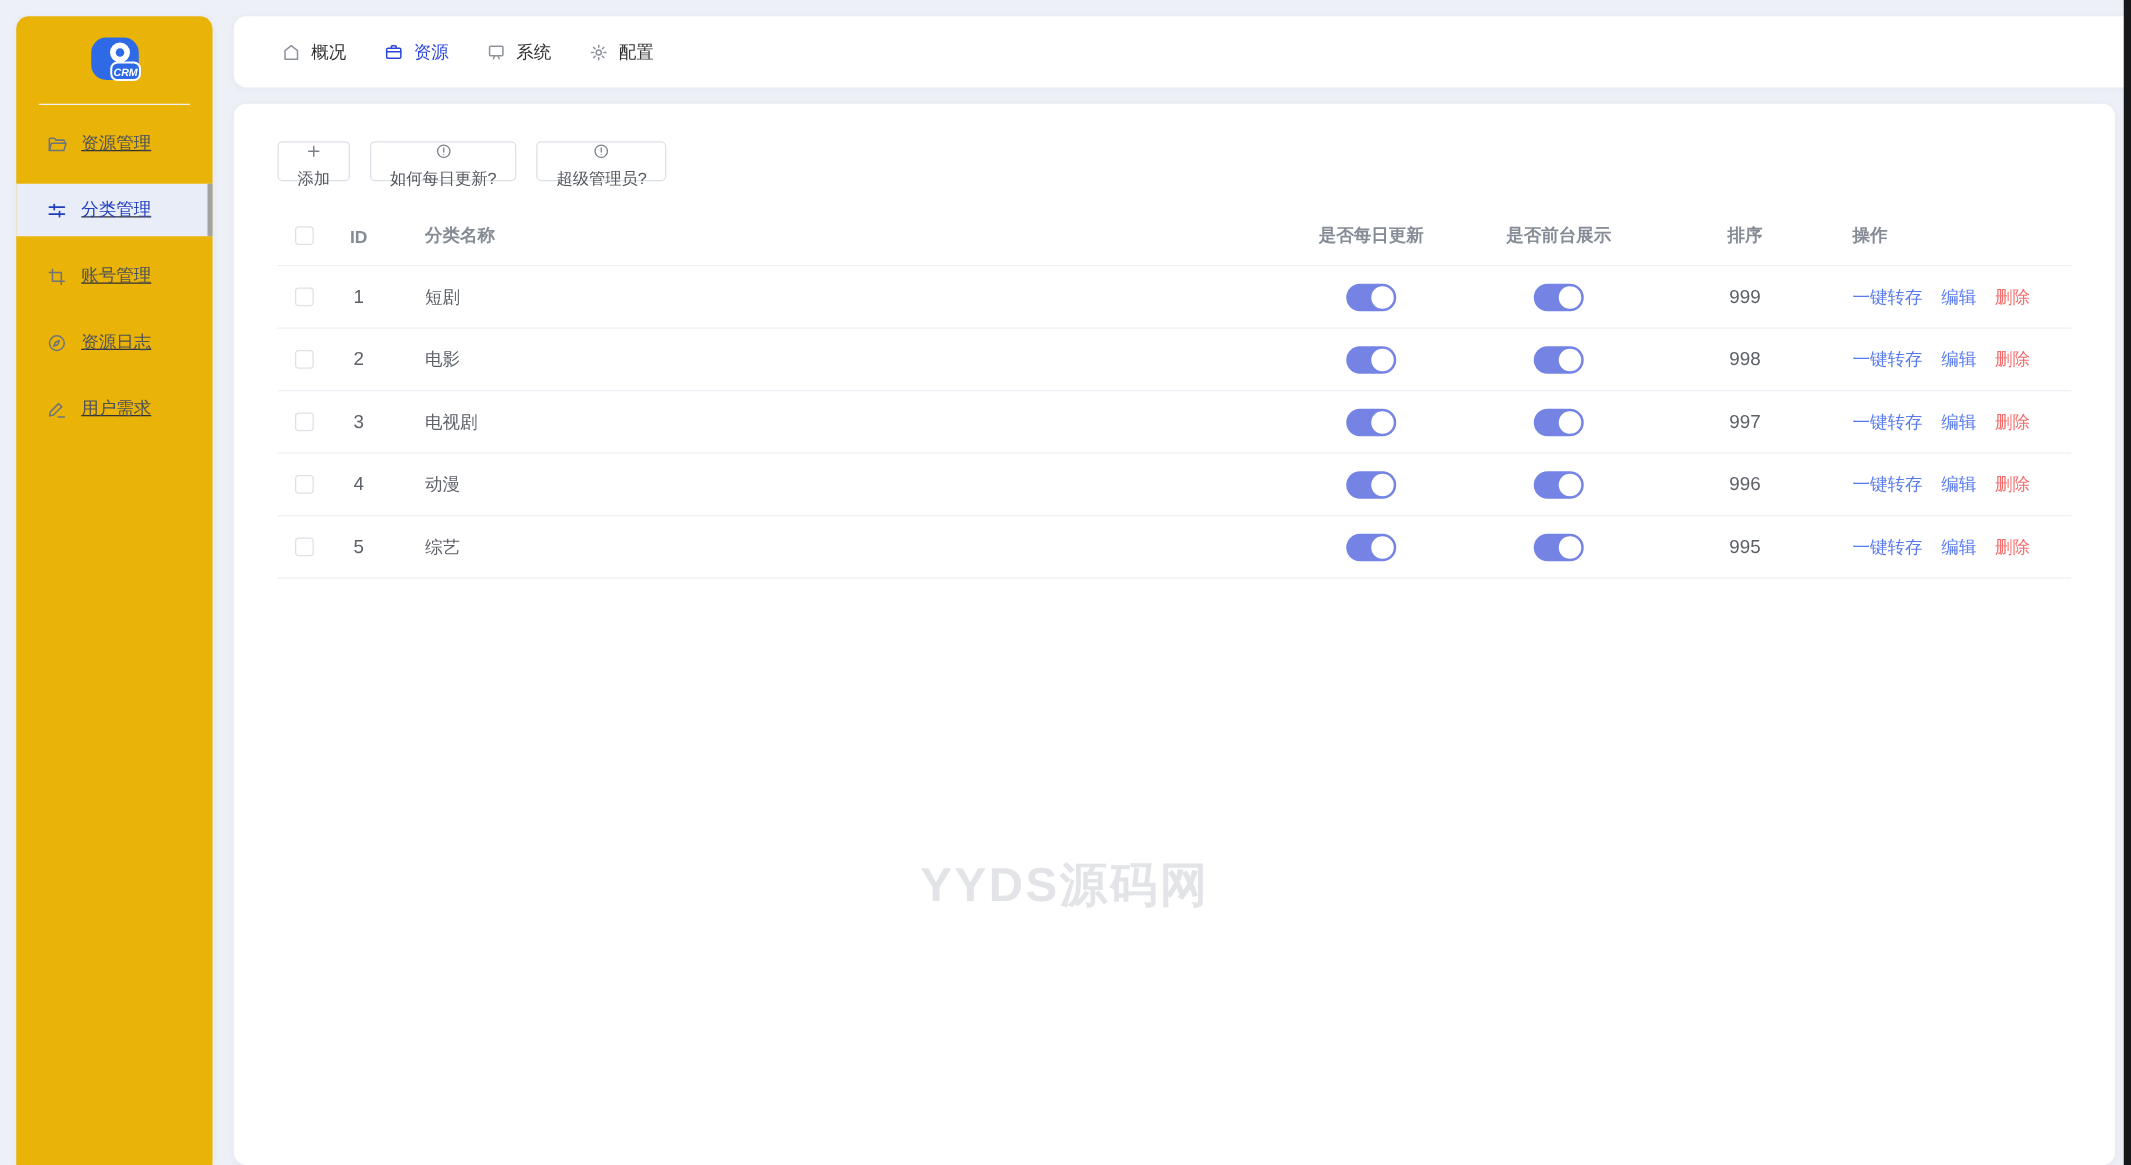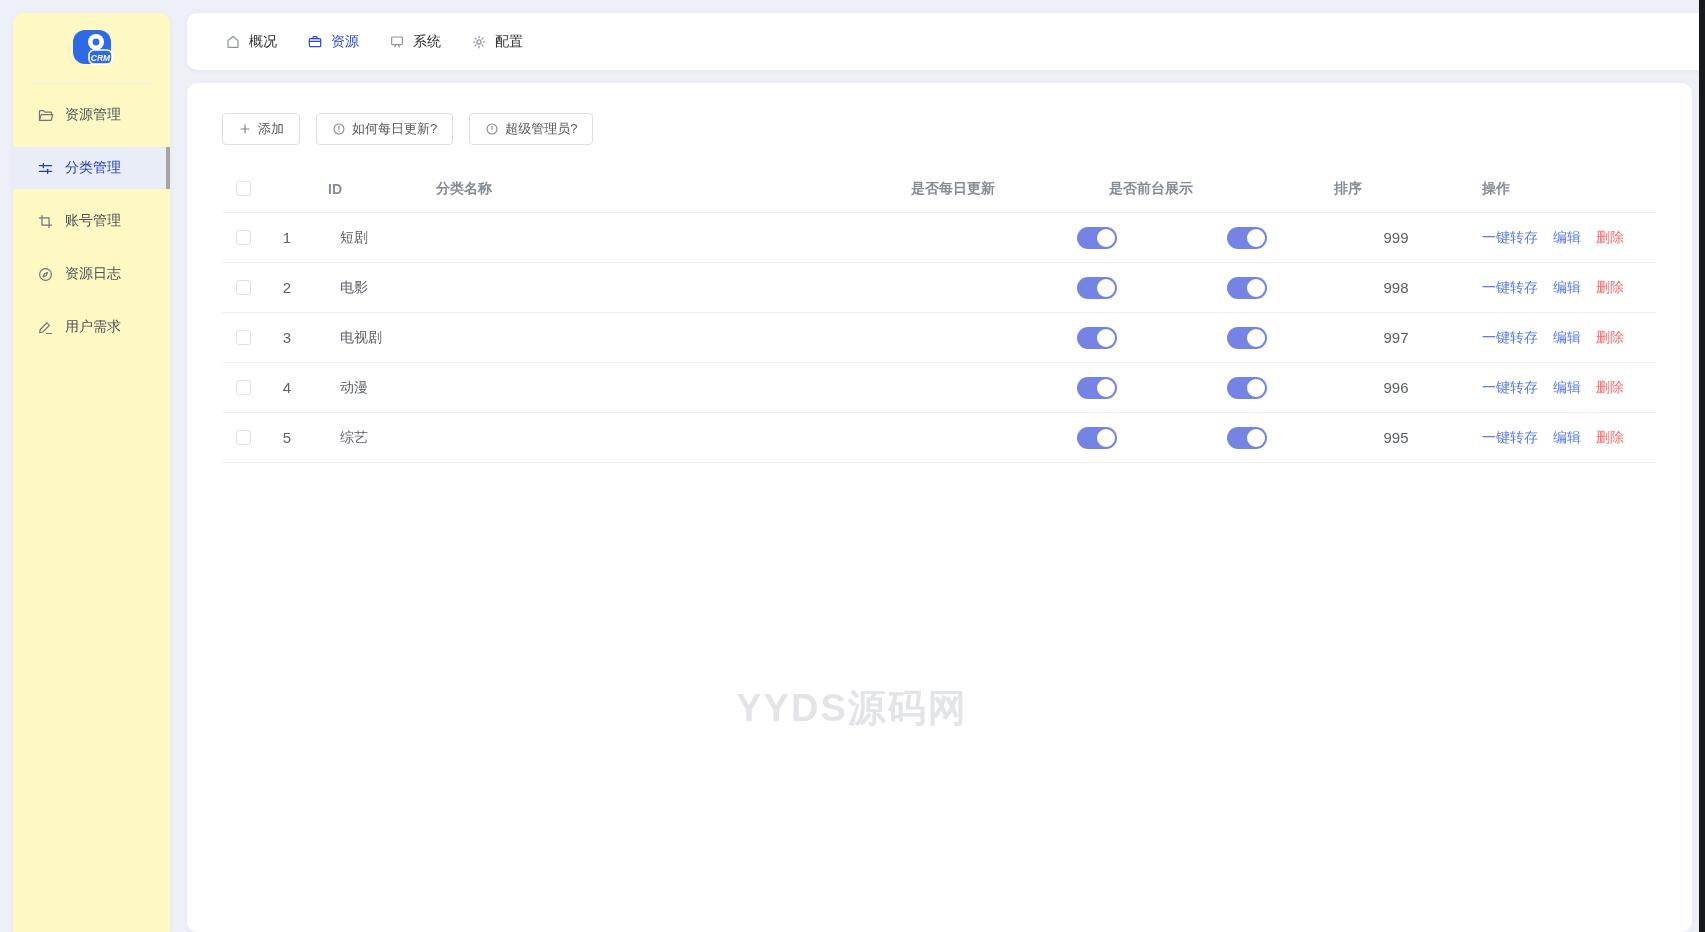--- a/index.html
+++ b/index.html
@@ -7,22 +7,23 @@
   body {
     width:1705px; height:932px; overflow:hidden; position:relative;
     background:#eef0f7; color:#303133;
     font-family:"Liberation Sans","DejaVu Sans",sans-serif;
   }
   svg { display:block; }
 
   
   .sidebar {
     position:absolute; left:13px; top:13px; width:157px; height:919px;
-    background:#fef9c3; border-radius:10px 10px 0 0;
+    background:#eab308; border-radius:10px 10px 0 0;
     box-shadow:0 1px 6px rgba(40,60,120,.05);
+    text-decoration:underline;
   }
   .logo-wrap { height:62px; display:flex; align-items:center; justify-content:center; padding-top:10px; }
   .divider { height:1px; background:#edeff3; margin:8px 18px 0; }
   .menu { margin-top:10px; }
   .menu-item {
     height:42px; display:flex; align-items:center; gap:11px;
     padding-left:24px; margin-bottom:11px;
     font-size:14px; color:#4a5159; cursor:pointer;
   }
   .menu-item .micon { width:17px; height:17px; color:#6e747c; flex:0 0 auto; }
@@ -54,30 +55,31 @@
     position:absolute; left:187px; top:83px; width:1505px; height:849px;
     background:#fff; border-radius:10px; padding:30px 35px 0;
     box-shadow:0 1px 6px rgba(40,60,120,.05);
   }
   .toolbar { display:flex; gap:16px; }
   .btn {
     height:32px; display:inline-flex; align-items:center; gap:6px; padding:0 15px;
     border:1px solid #dbdfe6; border-radius:4px; background:#fff;
     font-size:13px; color:#53575e; cursor:pointer;
     font-family:"Liberation Sans","DejaVu Sans",sans-serif;
+    flex-direction:column;
   }
   .btn .bicon { width:14px; height:14px; color:#7d828a; }
   .btn .bicon svg { width:100%; height:100%; }
 
   .table { margin-top:20px; }
   .t-row {
     display:flex; align-items:center; height:50px;
     border-bottom:1px solid #eef0f5; font-size:14px; color:#5c6168;
   }
-  .t-head { height:48px; color:#868c96; font-weight:bold;gap:48px; }
+  .t-head { height:48px; color:#868c96; font-weight:bold; }
   .c-check { width:42px; display:flex; justify-content:center; align-items:center; }
   .cb { width:15px; height:15px; border:1px solid #dde1e8; border-radius:3px; background:#fff; cursor:pointer; }
   .c-id { width:46px; text-align:center; font-size:15px; }
   .t-head .c-id { font-size:14px; }
   .c-name { flex:1; padding-left:30px; }
   .c-toggle { width:150px; display:flex; justify-content:center; }
   .c-sort { width:148px; text-align:center; font-size:15px; }
   .t-head .c-sort { font-size:14px; }
   .c-actions { width:187px; padding-left:12px; display:flex; gap:15px; align-items:center; }
   .toggle {

